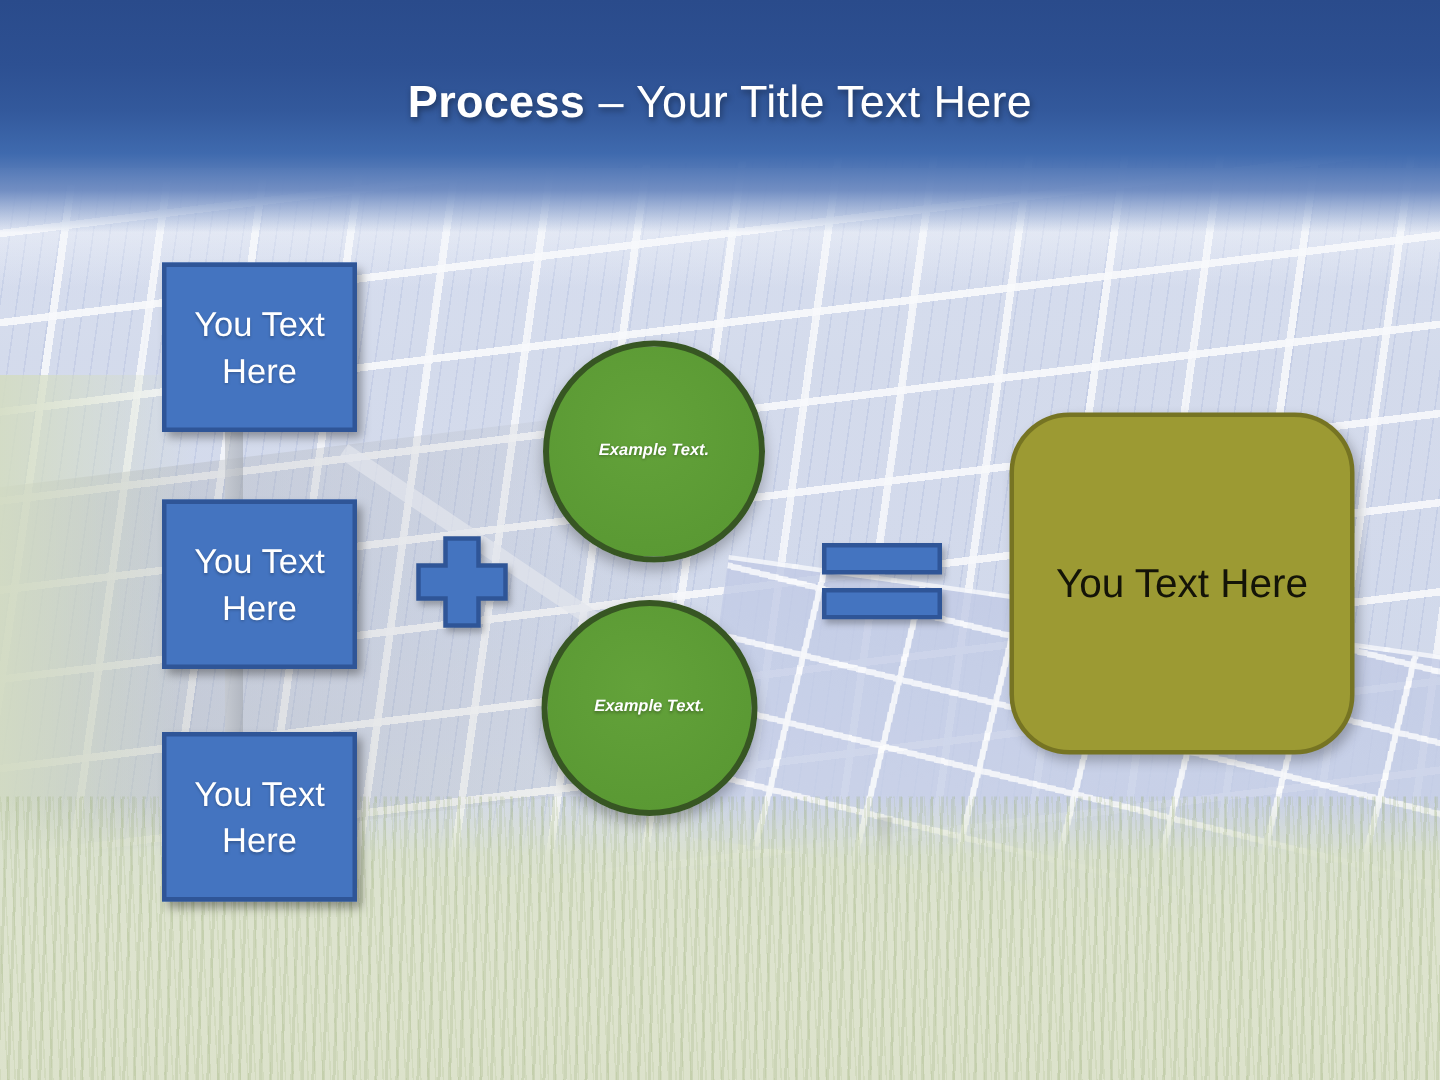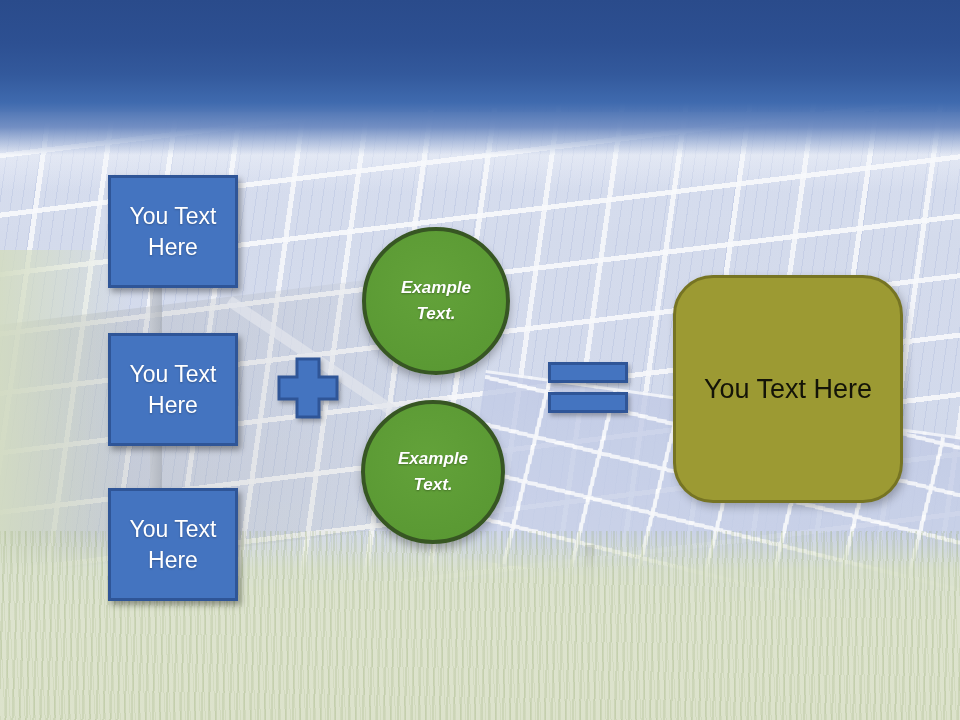--- a/index.html
+++ b/index.html
@@ -117,21 +117,21 @@
     position: absolute; border-radius: 50%;
     background: radial-gradient(circle at 45% 40%, #63a23a, #579631);
     border: 4px solid #375623;
     box-shadow: 0 5px 9px rgba(0,0,0,0.28);
     display: flex; align-items: center; justify-content: center;
     text-align: center;
   }
   .circle-1 { left: 362px; top: 227px; width: 148px; height: 148px; }
   .circle-2 { left: 361px; top: 400px; width: 144px; height: 144px; }
   .circle .lbl {
-    color: #ffffff; font-size: 17px; font-weight: bold; font-style: italic;
+    color: #ffffff; font-size: 11px; font-weight: bold; font-style: italic;
     line-height: 1.55; width: 80px;
     text-shadow: 0 1px 2px rgba(0,0,0,0.3);
   }
 
   .result-box {
     position: absolute; left: 673px; top: 275px; width: 230px; height: 228px;
     background: #9c9a33; border: 3px solid #767423; border-radius: 40px;
     box-shadow: 3px 4px 8px rgba(0,0,0,0.25);
     display: flex; align-items: center; justify-content: center;
     text-align: center;
@@ -148,20 +148,23 @@
   <div class="gray-underside"></div>
   <div class="beam-1"></div>
   <div class="pole-1"></div>
   <div class="panels-lower"></div>
   <div class="pole-2"></div>
   <div class="grass-left"></div>
   <div class="grass"></div>
   <div class="panel-fade"></div>
 
   <div class="header"></div>
+  <div class="title">
+    <span class="t-bold">Process</span><span class="t-rest">– Your Title Text Here</span>
+  </div>
 
   <div class="input-box box-1">
     <span class="lbl">You Text Here</span>
   </div>
   <div class="input-box box-2">
     <span class="lbl">You Text Here</span>
   </div>
   <div class="input-box box-3">
     <span class="lbl">You Text Here</span>
   </div>

